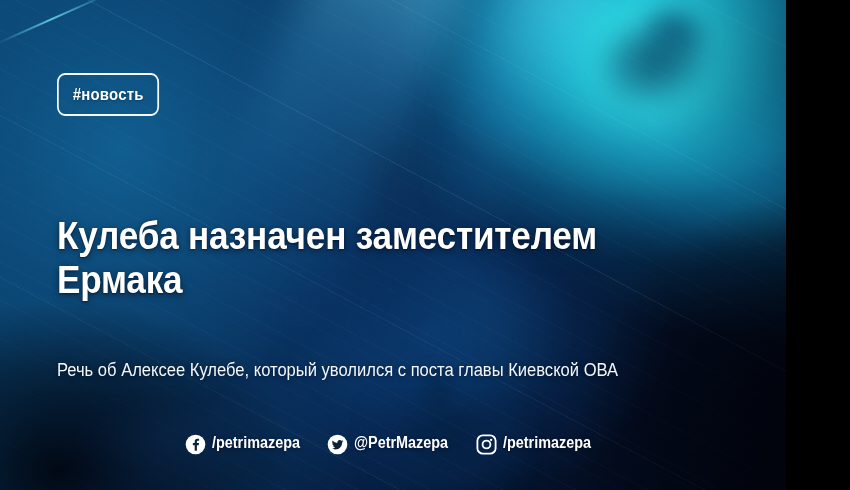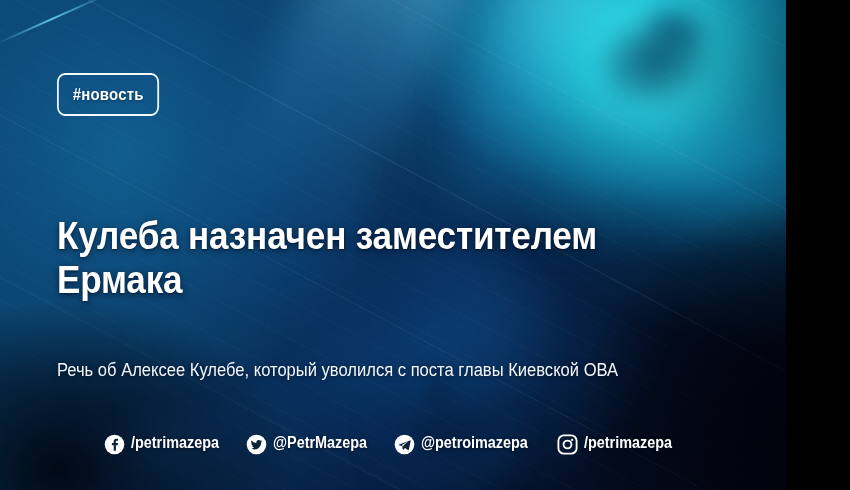--- a/index.html
+++ b/index.html
@@ -350,27 +350,20 @@
       </div>
 
       <div class="social-item">
         <svg class="social-icon" viewBox="0 0 24 24">
           <circle cx="12" cy="12" r="11.2" fill="#ffffff"></circle>
           <path fill="#0d2236" d="M18.6 8.16c-.49.22-1.01.37-1.56.43.56-.34.99-.87 1.19-1.5-.52.31-1.1.54-1.72.66a2.71 2.71 0 0 0-4.62 2.47A7.69 7.69 0 0 1 6.3 7.39a2.71 2.71 0 0 0 .84 3.62c-.44-.01-.86-.14-1.23-.34v.04c0 1.31.93 2.41 2.17 2.66-.39.1-.8.12-1.2.05a2.71 2.71 0 0 0 2.53 1.88 5.44 5.44 0 0 1-4.01 1.12 7.67 7.67 0 0 0 4.16 1.22c4.99 0 7.72-4.14 7.72-7.73l-.01-.35c.53-.38.99-.86 1.35-1.4z"></path>
         </svg>
         <span class="social-handle">@PetrMazepa</span>
       </div>
 
-      <div class="social-item">
-        <svg class="social-icon" viewBox="0 0 24 24">
-          <circle cx="12" cy="12" r="11.2" fill="#ffffff"></circle>
-          <path fill="#0d2236" d="M18.1 7.3 5.9 12.02c-.62.25-.61.6-.11.75l3.05.95 1.18 3.6c.14.39.07.55.48.55.32 0 .46-.14.63-.31l1.52-1.48 3.17 2.34c.58.32 1 .16 1.15-.54l2.07-9.77c.21-.86-.33-1.25-.94-.81zm-7.6 6.06-.2 2.55-1.1-3.37 7.3-4.6z"></path>
-        </svg>
-        <span class="social-handle">@petroimazepa</span>
-      </div>
 
       <div class="social-item">
         <svg class="social-icon" viewBox="0 0 24 24">
           <rect x="1.6" y="1.6" width="20.8" height="20.8" rx="6.2" fill="none" stroke="#ffffff" stroke-width="2.1"></rect>
           <circle cx="12" cy="12" r="4.5" fill="none" stroke="#ffffff" stroke-width="2.1"></circle>
           <circle cx="17.3" cy="6.7" r="1.35" fill="#ffffff"></circle>
         </svg>
         <span class="social-handle">/petrimazepa</span>
       </div>
 

